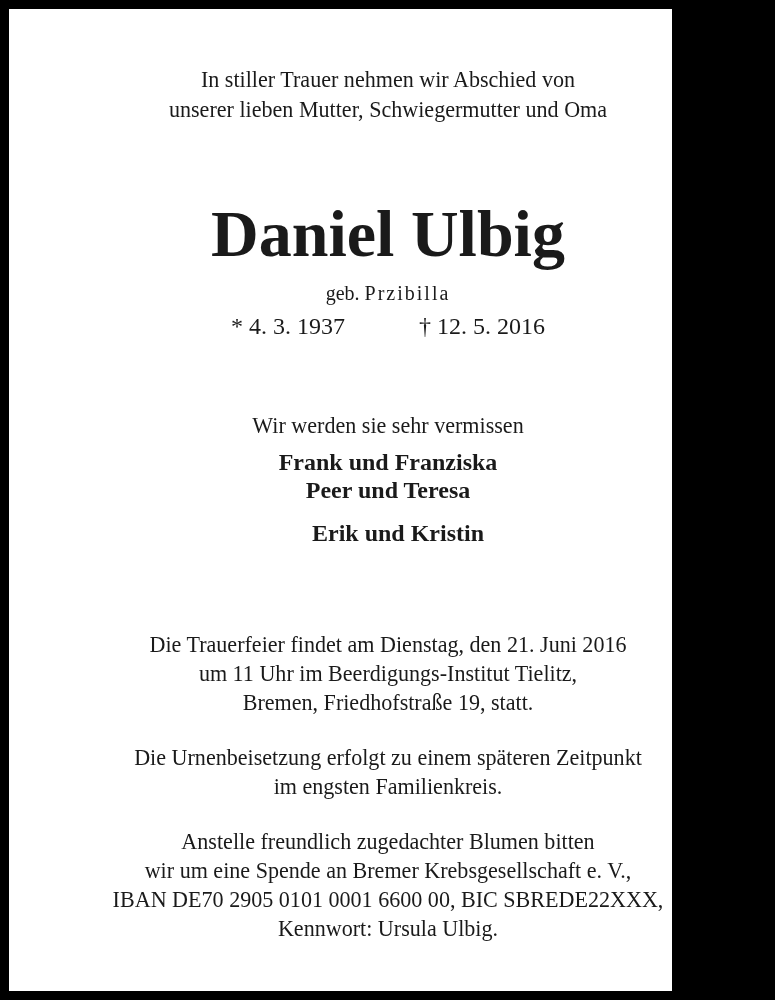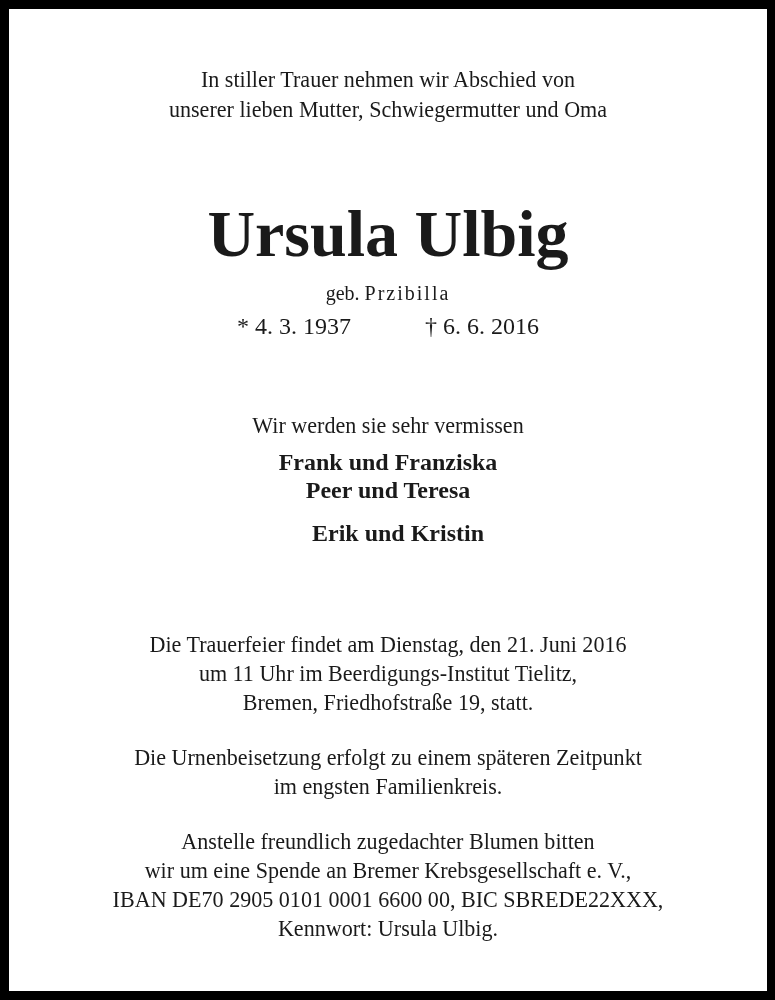--- a/index.html
+++ b/index.html
@@ -1,19 +1,19 @@
 <!DOCTYPE html>
 <html><head>
   <meta charset="utf-8">
   <style>
     html, body { margin: 0; padding: 0; background: #000; }
     body { width: 775px; height: 1000px; overflow: hidden; }
     .frame {
       position: absolute; left: 9px; top: 9px;
-      width: 758px; height: 982px;
+      width: 663px; height: 982px;
       background: #ffffff;
     }
     .line {
       position: absolute; left: 0; width: 758px;
       text-align: center; white-space: nowrap;
       font-family: "Liberation Serif", "DejaVu Serif", serif;
       color: #1a1a1a;
       transform: scaleX(0.92); transform-origin: center;
     }
     .body-text { font-size: 24px; line-height: 28px; }
@@ -25,33 +25,33 @@
     .bold { font-weight: bold; transform: none; font-size: 24px; line-height: 28px; font-family: Liberation Serif, serif; }
   </style>
 </head>
 <body>
 
 <div class="frame">
 
   <div class="line body-text" style="top:56px;">In stiller Trauer nehmen wir Abschied von</div>
   <div class="line body-text" style="top:86px;">unserer lieben Mutter, Schwiegermutter und Oma</div>
 
-  <div class="line name" style="top:190px;">Ursula Ulbig</div>
+  <div class="line name" style="top:190px;">Daniel Ulbig</div>
 
   <div class="line maiden" style="top:270px;">
     <span>geb.</span>
     <span class="spaced">Przibilla</span>
   </div>
 
   <div class="line dates" style="top:303px;">
     <span>*</span>
     <span>4. 3. 1937</span>
     <span class="gap"></span>
     <span>†</span>
-    <span>6. 6. 2016</span>
+    <span>12. 5. 2016</span>
   </div>
 
   <div class="line body-text" style="top:402px;">Wir werden sie sehr vermissen</div>
 
   <div class="line bold" style="top:439px;">Frank und Franziska</div>
   <div class="line bold" style="top:467px;">Peer und Teresa</div>
   <div class="line bold" style="top:510px;padding-left:10px;">Erik und Kristin</div>
 
   <div class="line body-text" style="top:621px;">Die Trauerfeier findet am Dienstag, den 21. Juni 2016</div>
   <div class="line body-text" style="top:650px;">um 11 Uhr im Beerdigungs-Institut Tielitz,</div>

